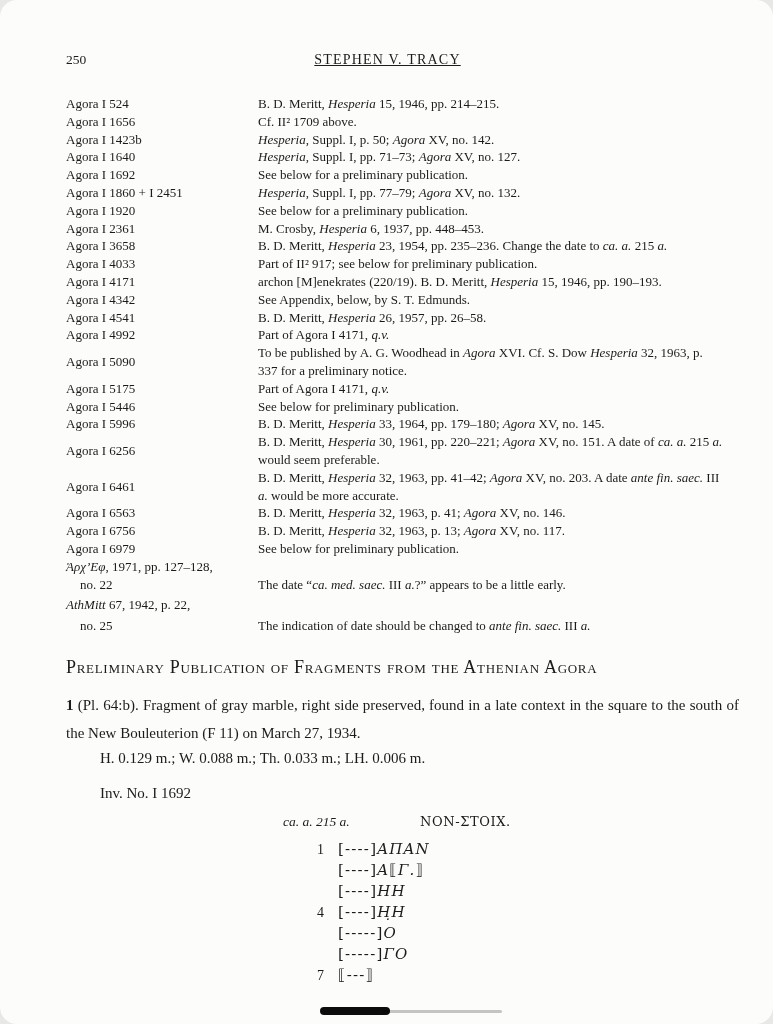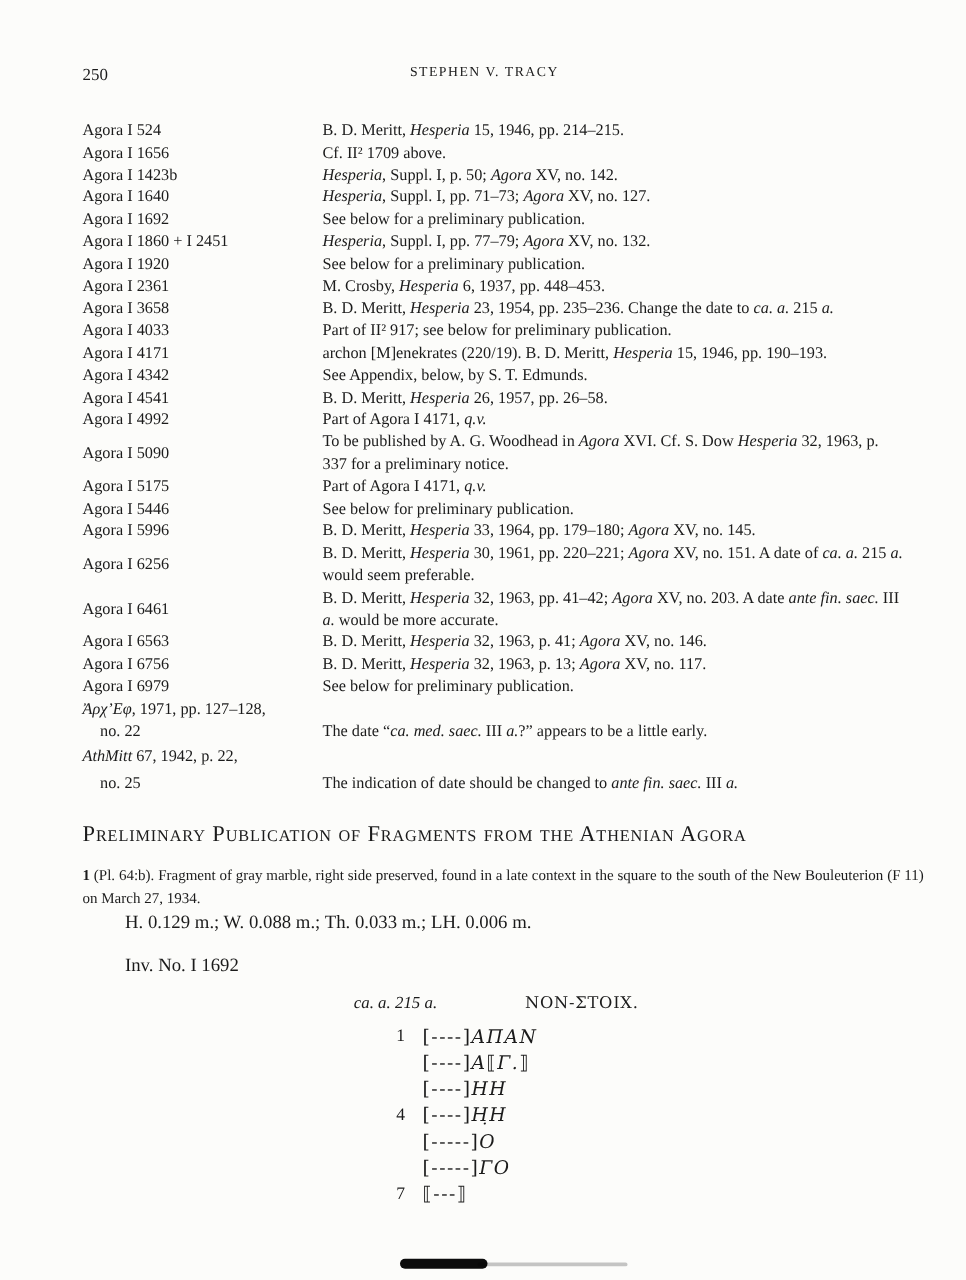--- a/index.html
+++ b/index.html
@@ -6,46 +6,47 @@
   .page{
     position:relative;
     width:773px;height:1024px;
     margin:0 auto;
     background:#fcfcfa;
     color:#1b1b1b;
     font-family:"Liberation Serif","DejaVu Serif",serif;
     box-sizing:border-box;
     padding:52px 34px 0 66px;
     overflow:hidden;
+    border-radius:17px;
   }
   
   .running-head{position:relative;height:17px;}
   .page-num{position:absolute;left:0;top:0;font-size:13.5px;}
   .head-title{display:block;text-align:center;position:relative;left:-15px;
-    font-size:11px;letter-spacing:1.2px;}
+    font-size:14px;letter-spacing:1.2px;text-decoration:underline;}
   
   .refs{margin-top:26px;font-size:13px;line-height:17.8px;}
   .ref-row{display:flex;align-items:center;}
   .ref-row.gap{margin-top:3px;}
   .ref-label{flex:0 0 192px;padding-right:6px;box-sizing:border-box;}
   .ref-label.indent{padding-left:14px;}
   .ref-text{flex:1;padding-right:16px;}
   .it{font-style:italic;}
   .bd{font-weight:bold;}
   .dbr{font-family:"DejaVu Sans",sans-serif;}
   
   .section-heading{
     margin:22px 0 0 0;
     font-weight:normal;
     font-size:18px;
     font-variant:small-caps;
     letter-spacing:0.7px;
   }
   
-  .entry-para{margin:13px 0 0 0;font-size:12px;line-height:18px;text-align:justify;}
+  .entry-para{margin:13px 0 0 0;font-size:15px;line-height:28px;text-align:justify;}
   .measure{margin:0 0 0 34px;font-size:15px;line-height:22.5px;}
   .inv{margin:13px 0 0 34px;font-size:15px;line-height:22.5px;}
   
   .insc-head{margin:9px 0 0 217px;font-size:13.5px;}
   .insc-head .date{display:inline-block;min-width:137px;}
   .stoich{letter-spacing:0.6px;font-size:13px;font-family:"DejaVu Serif",serif;}
   .insc{margin-top:9px;font-size:15px;}
   .insc-row{display:flex;line-height:21px;}
   .insc-num{flex:0 0 258px;text-align:right;font-size:14px;}
   .insc-text{padding-left:14px;letter-spacing:1.2px;font-family:"DejaVu Serif",serif;}

